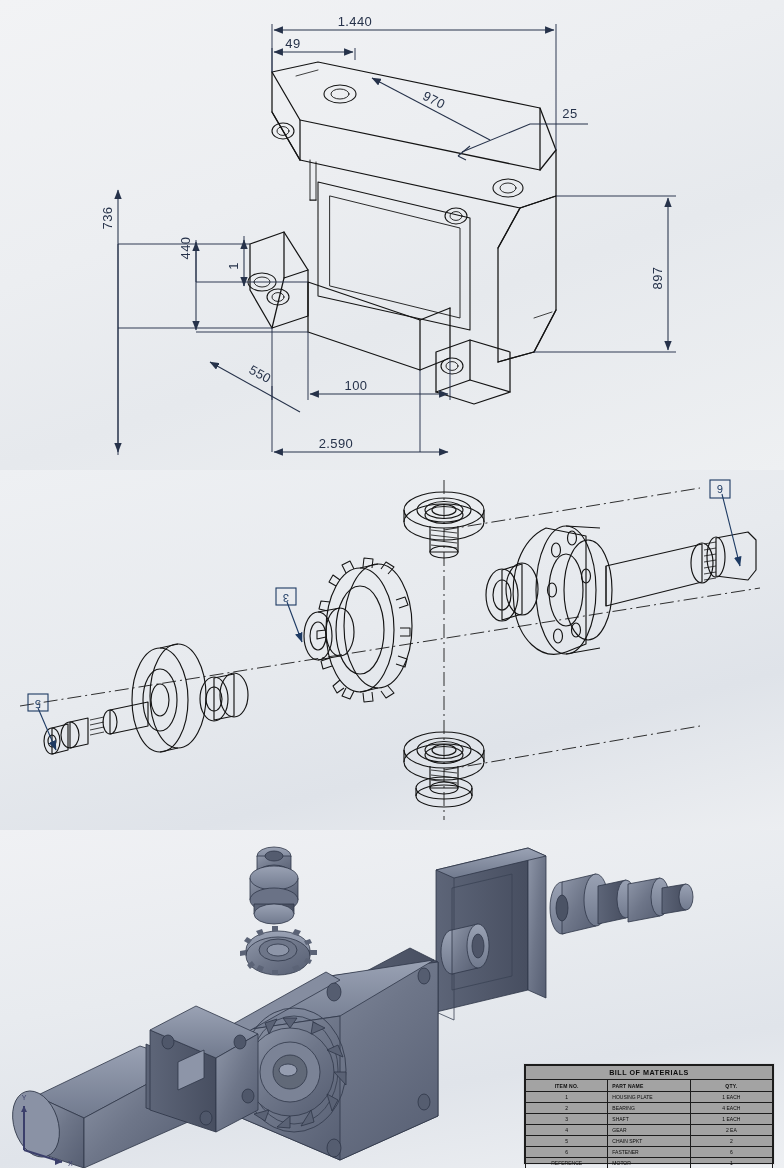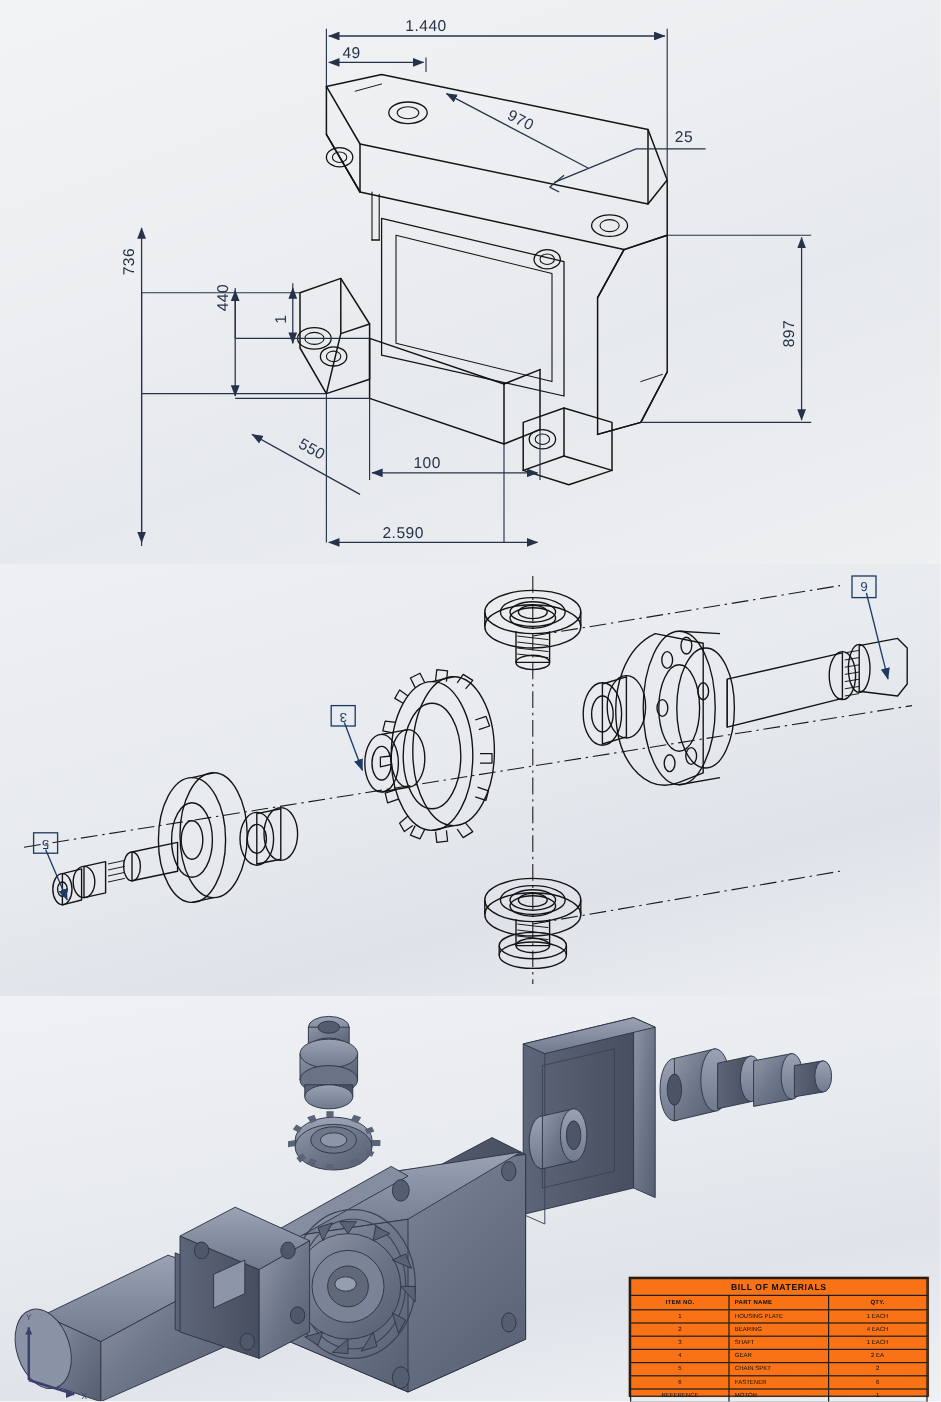--- a/index.html
+++ b/index.html
@@ -8,21 +8,21 @@
   .panel{position:absolute;left:0;width:784px;overflow:hidden;}
   #panel-dim{top:0;height:470px;background:linear-gradient(160deg,#f2f3f5 0%,#eceef1 38%,#e6e9ed 62%,#eef0f2 100%);}
   #panel-exp{top:470px;height:360px;background:linear-gradient(165deg,#eef0f3 0%,#e7eaee 45%,#dfe3e9 72%,#eceef1 100%);}
   #panel-asm{top:830px;height:338px;background:linear-gradient(170deg,#f0f1f4 0%,#e8ebef 40%,#e0e4ea 70%,#eef0f3 100%);}
   .panel svg{position:absolute;left:0;top:0;display:block;}
   .dimtxt{font-family:"Liberation Sans",sans-serif;font-size:13px;fill:#26324a;letter-spacing:.4px;}
   .balloontxt{font-family:"Liberation Sans",sans-serif;font-size:11px;fill:#1d3a63;}
   .axistxt{font-family:"Liberation Sans",sans-serif;font-size:7px;fill:#3b3f6b;}
   
   #bom{position:absolute;left:524px;top:1064px;width:250px;height:100px;
-       background:#f97316;border:1.6px solid #1c1c1c;box-sizing:border-box;
+       background:#a3a3a3;border:1.6px solid #1c1c1c;box-sizing:border-box;
        box-shadow:0 0 0 1px rgba(0,0,0,.04);}
   #bom table{width:100%;height:100%;border-collapse:collapse;table-layout:fixed;}
   #bom td,#bom th{border:1px solid #1c1c1c;font-family:"Liberation Sans",sans-serif;
        color:#0d0d0d;padding:0 3px;overflow:hidden;white-space:nowrap;}
   #bom .ttl{font-size:7.2px;font-weight:bold;text-align:center;letter-spacing:.5px;height:13px;}
   #bom .hd{font-size:5.2px;font-weight:bold;text-align:center;height:11px;letter-spacing:.2px;}
   #bom .c-item{width:22%;text-align:center;font-size:5px;}
   #bom .c-desc{width:56%;text-align:left;font-size:5px;padding-left:4px;}
   #bom .c-qty{width:22%;text-align:center;font-size:5px;}
   #bom tbody tr{height:11px;}

